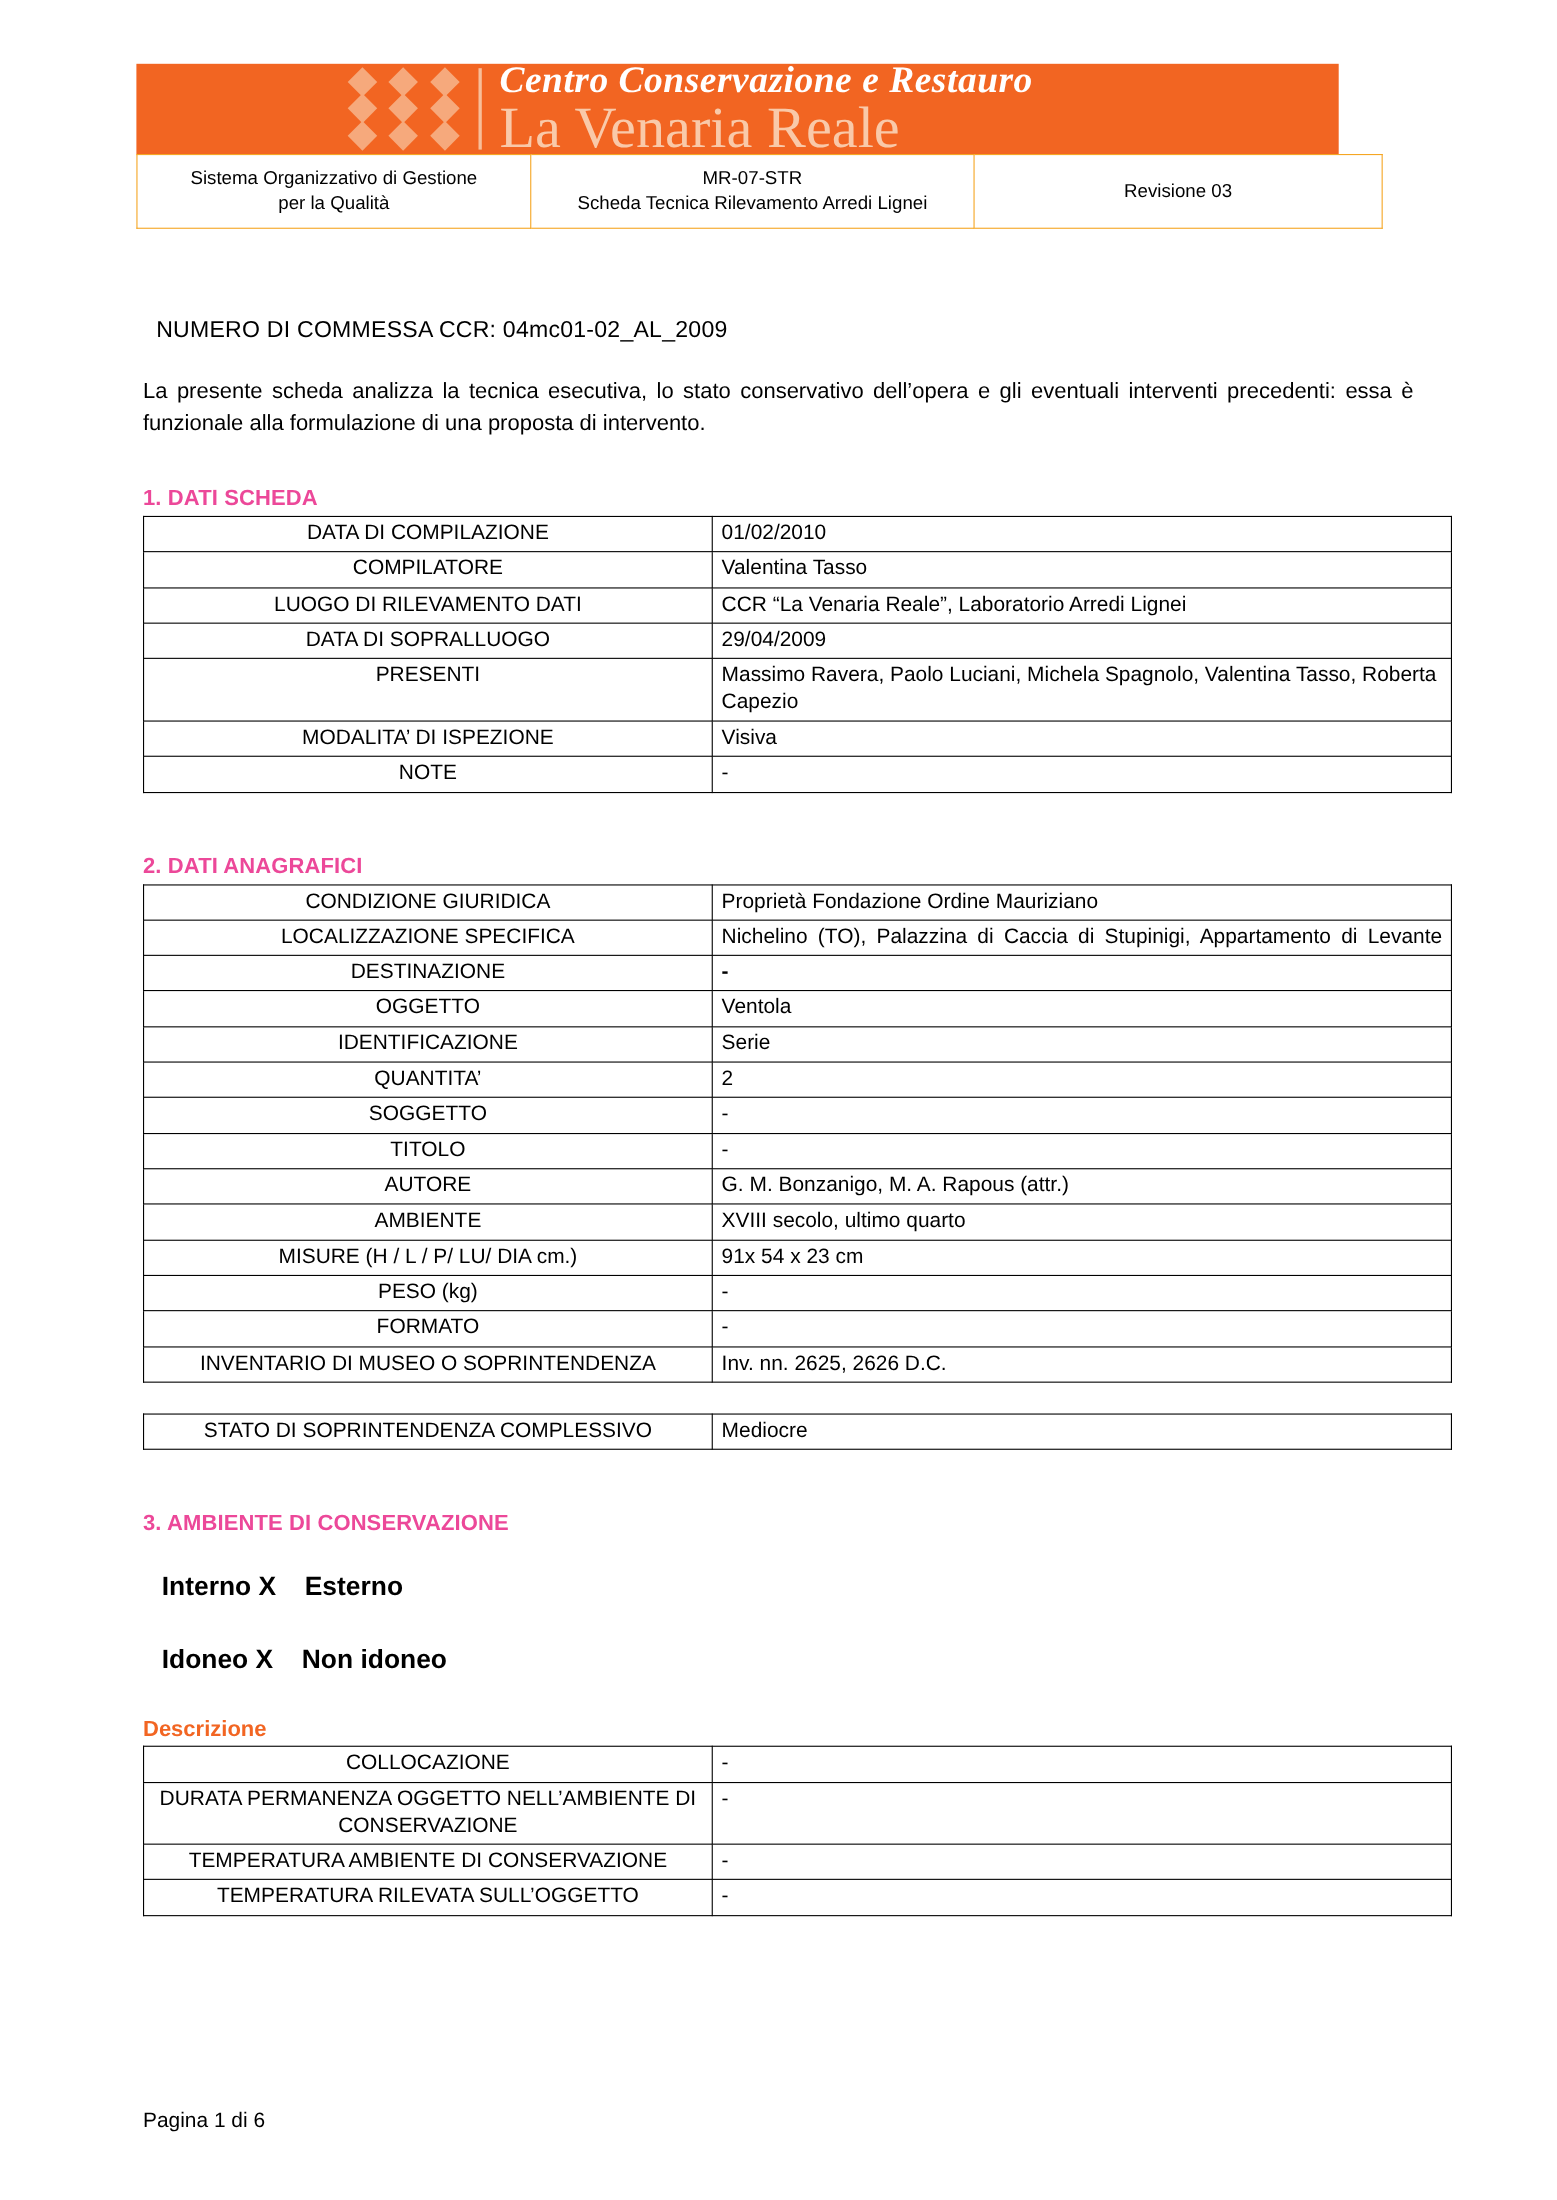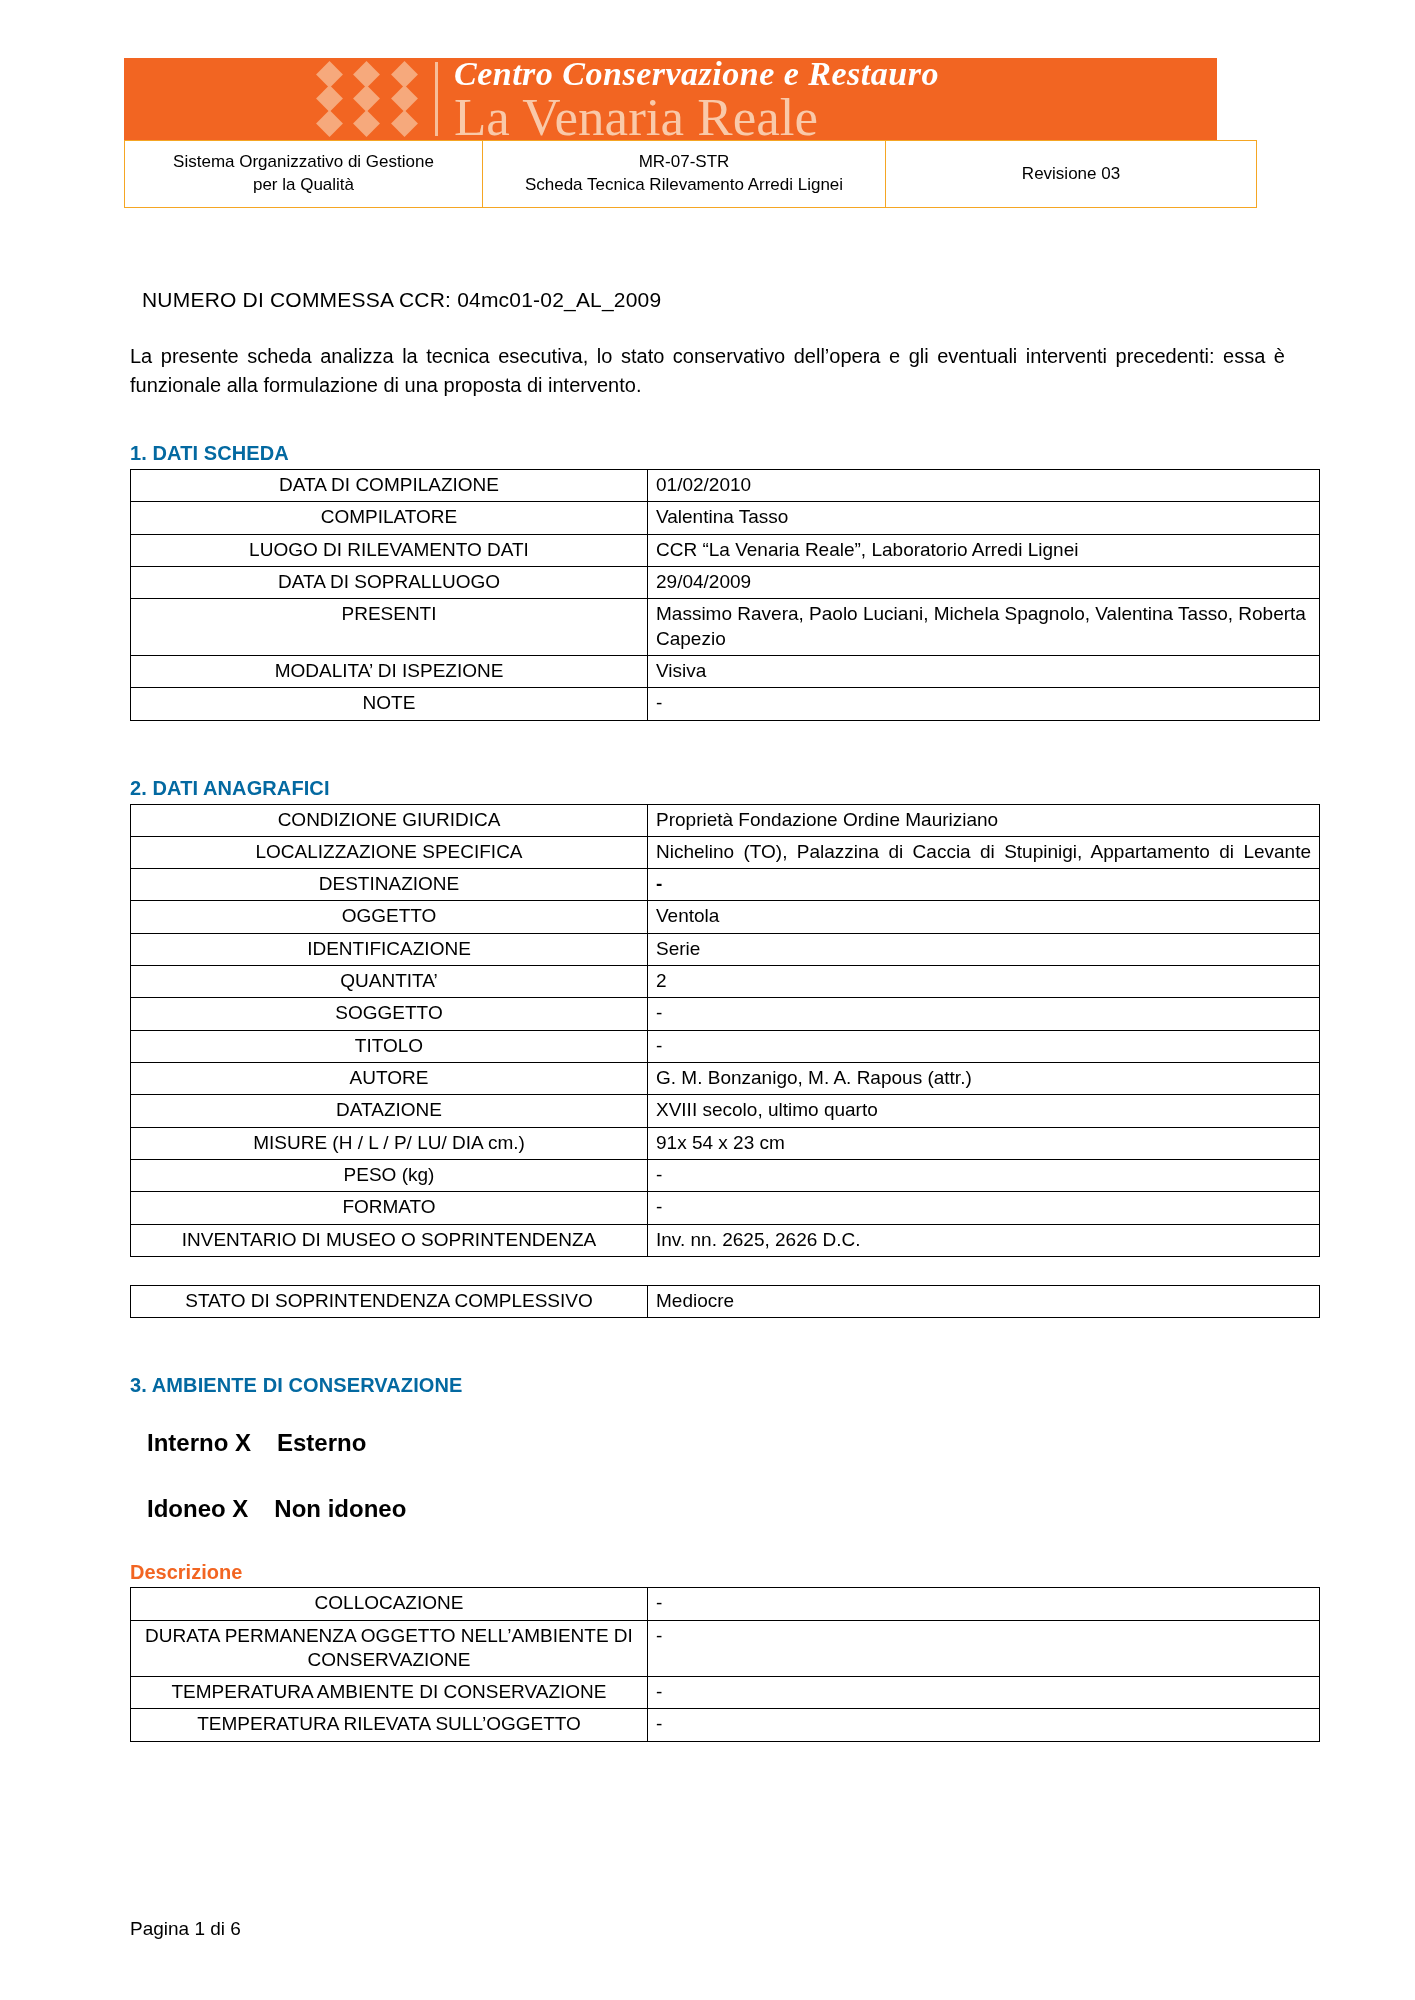--- a/index.html
+++ b/index.html
@@ -119,21 +119,21 @@
   }
   .intro {
     font-size: 20px;
     text-align: justify;
     line-height: 1.45;
     margin: 0 0 42px 0;
     width: 1155px;
   }
 
   h2.section {
-    color: #0369a1;
+    color: #ec4899;
     font-size: 20px;
     font-weight: bold;
     margin: 0 0 4px 0;
     letter-spacing: 0.1px;
   }
   h2.section.sec3 { margin-top: 0; }
   .sublabel {
     color: #F26522;
     font-size: 20px;
     font-weight: bold;
@@ -294,21 +294,21 @@
       </tr>
       <tr>
         <td class="k">TITOLO</td>
         <td class="v">-</td>
       </tr>
       <tr>
         <td class="k">AUTORE</td>
         <td class="v">G. M. Bonzanigo, M. A. Rapous (attr.)</td>
       </tr>
       <tr>
-        <td class="k">DATAZIONE</td>
+        <td class="k">AMBIENTE</td>
         <td class="v">XVIII secolo, ultimo quarto</td>
       </tr>
       <tr>
         <td class="k">MISURE (H / L / P/ LU/ DIA cm.)</td>
         <td class="v">91x 54 x 23 cm</td>
       </tr>
       <tr>
         <td class="k">PESO (kg)</td>
         <td class="v">-</td>
       </tr>

